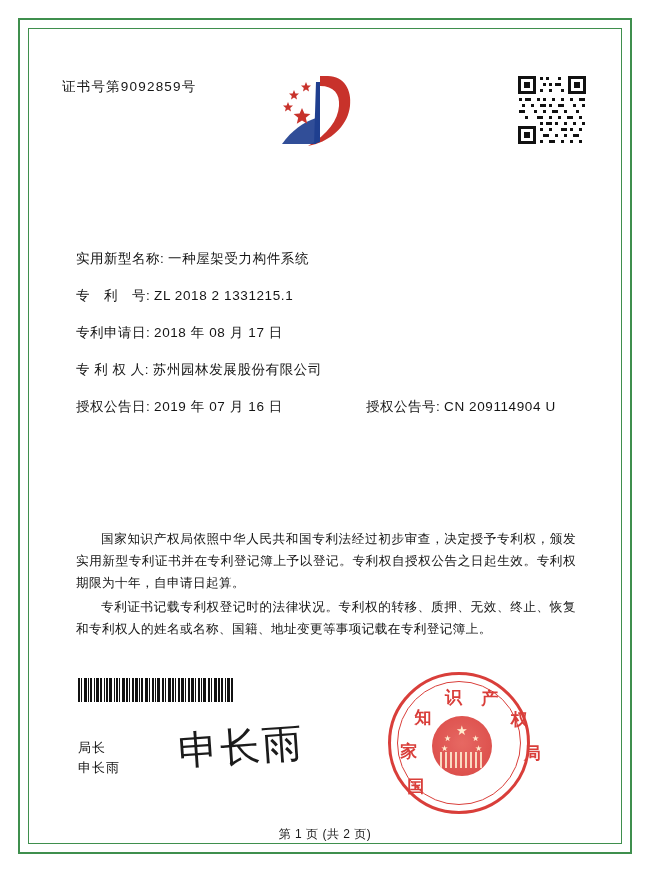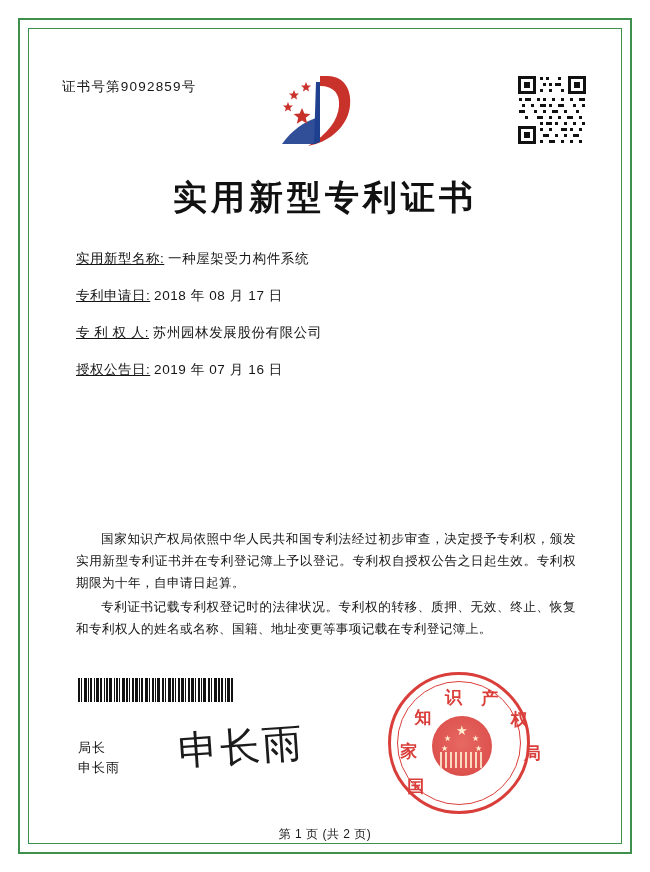--- a/index.html
+++ b/index.html
@@ -77,21 +77,20 @@
   .field-row {
     position: relative;
     height: 37px;
     font-size: 13.5px;
     color: #151515;
     white-space: nowrap;
   }
   .f-label {
     display: inline-block;
     letter-spacing: 0.5px;
-    text-decoration: underline;
   }
   .f-value {
     display: inline-block;
     letter-spacing: 0.6px;
   }
   .f-second {
     position: absolute;
     left: 290px; top: 0;
   }
 
@@ -305,38 +304,45 @@
         <rect x="57" y="60" width="6" height="3"></rect>
         <rect x="24" y="66" width="3" height="3"></rect>
           <rect x="33" y="66" width="6" height="3"></rect>
           <rect x="45" y="66" width="3" height="3"></rect>
         <rect x="54" y="66" width="3" height="3"></rect>
           <rect x="63" y="66" width="3" height="3"></rect>
       </g>
     </svg>
   </div>
 
-  <div class="title">实用新型专利证书</div>
 
   <div class="fields">
     <div class="field-row">
       <span class="f-label">实用新型名称:</span>
       <span class="f-value">一种屋架受力构件系统</span>
     </div>
     <div class="field-row">
+      <span class="f-label">专　利　号:</span>
+      <span class="f-value">ZL 2018 2 1331215.1</span>
+    </div>
+    <div class="field-row">
       <span class="f-label">专利申请日:</span>
       <span class="f-value">2018 年 08 月 17 日</span>
     </div>
     <div class="field-row">
       <span class="f-label">专 利 权 人:</span>
       <span class="f-value">苏州园林发展股份有限公司</span>
     </div>
     <div class="field-row">
       <span class="f-label">授权公告日:</span>
       <span class="f-value">2019 年 07 月 16 日</span>
+      <span class="f-second">
+        <span class="f-label">授权公告号:</span>
+        <span class="f-value">CN 209114904 U</span>
+      </span>
     </div>
   </div>
 
   <div class="para p1">
     <span class="indent">国家知识产权局依照中华人民共和国专利法经过初步审查，决定授予专利权，颁发实用新型专利证书并在专利登记簿上予以登记。专利权自授权公告之日起生效。专利权期限为十年，自申请日起算。</span>
   </div>
   <div class="para p2">
     <span class="indent">专利证书记载专利权登记时的法律状况。专利权的转移、质押、无效、终止、恢复和专利权人的姓名或名称、国籍、地址变更等事项记载在专利登记簿上。</span>
   </div>
 

